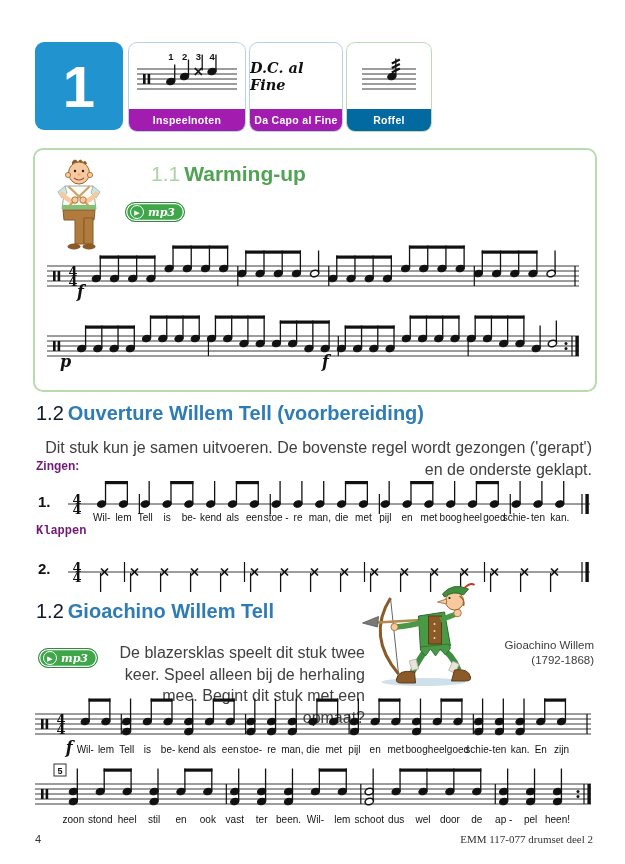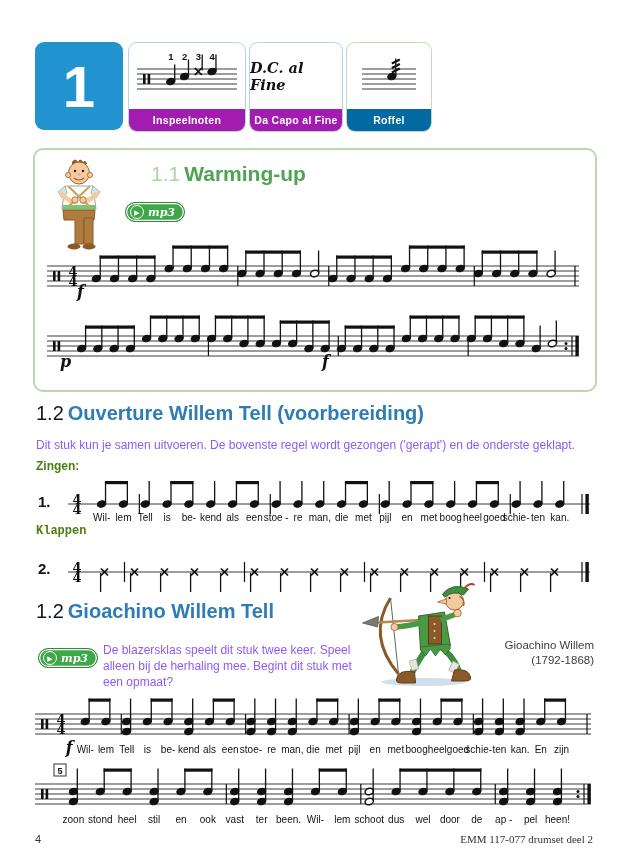--- a/index.html
+++ b/index.html
@@ -21,22 +21,22 @@
   .warm-h{font-size:21px;font-weight:bold;color:#4fa352;margin-left:28px;}
   .warm-h .num{color:#abd3a4;font-weight:normal;margin-right:4px;}
   .mp3{display:inline-flex;align-items:center;gap:4px;background:#3fa74a;border-radius:10px;
        padding:2px 9px 2px 4px;box-shadow:inset 0 0 0 1.3px #fff;border:1px solid #2f8c3a;}
   .mp3 .play{width:12px;height:12px;border-radius:50%;border:1.2px solid #fff;display:flex;
              align-items:center;justify-content:center;color:#fff;font-size:7px;line-height:1;}
   .mp3 .mtxt{color:#fff;font-style:italic;font-weight:bold;font-size:11px;font-family:"DejaVu Serif",serif;}
   
   .h2{font-size:20px;font-weight:bold;color:#2e7cb5;}
   .h2 .num{color:#0f172a;font-weight:normal;margin-right:4px;}
-  .body-txt{font-size:12px;color:#8b5cf6;line-height:1.35;}
-  .mini-lbl{font-size:12px;font-weight:bold;color:#4d7c0f;}
+  .body-txt{font-size:16px;color:#404040;line-height:1.35;text-align:right;}
+  .mini-lbl{font-size:12px;font-weight:bold;color:#701a75;}
   .line-num{font-size:15px;font-weight:bold;color:#111;}
   .composer{font-size:11.5px;color:#3b3b3b;text-align:right;line-height:1.3;}
   .footer-txt{font-size:11px;color:#333;}
   svg{display:block;}
 </style>
 </head>
 <body>
 
 <div class="page">
 

